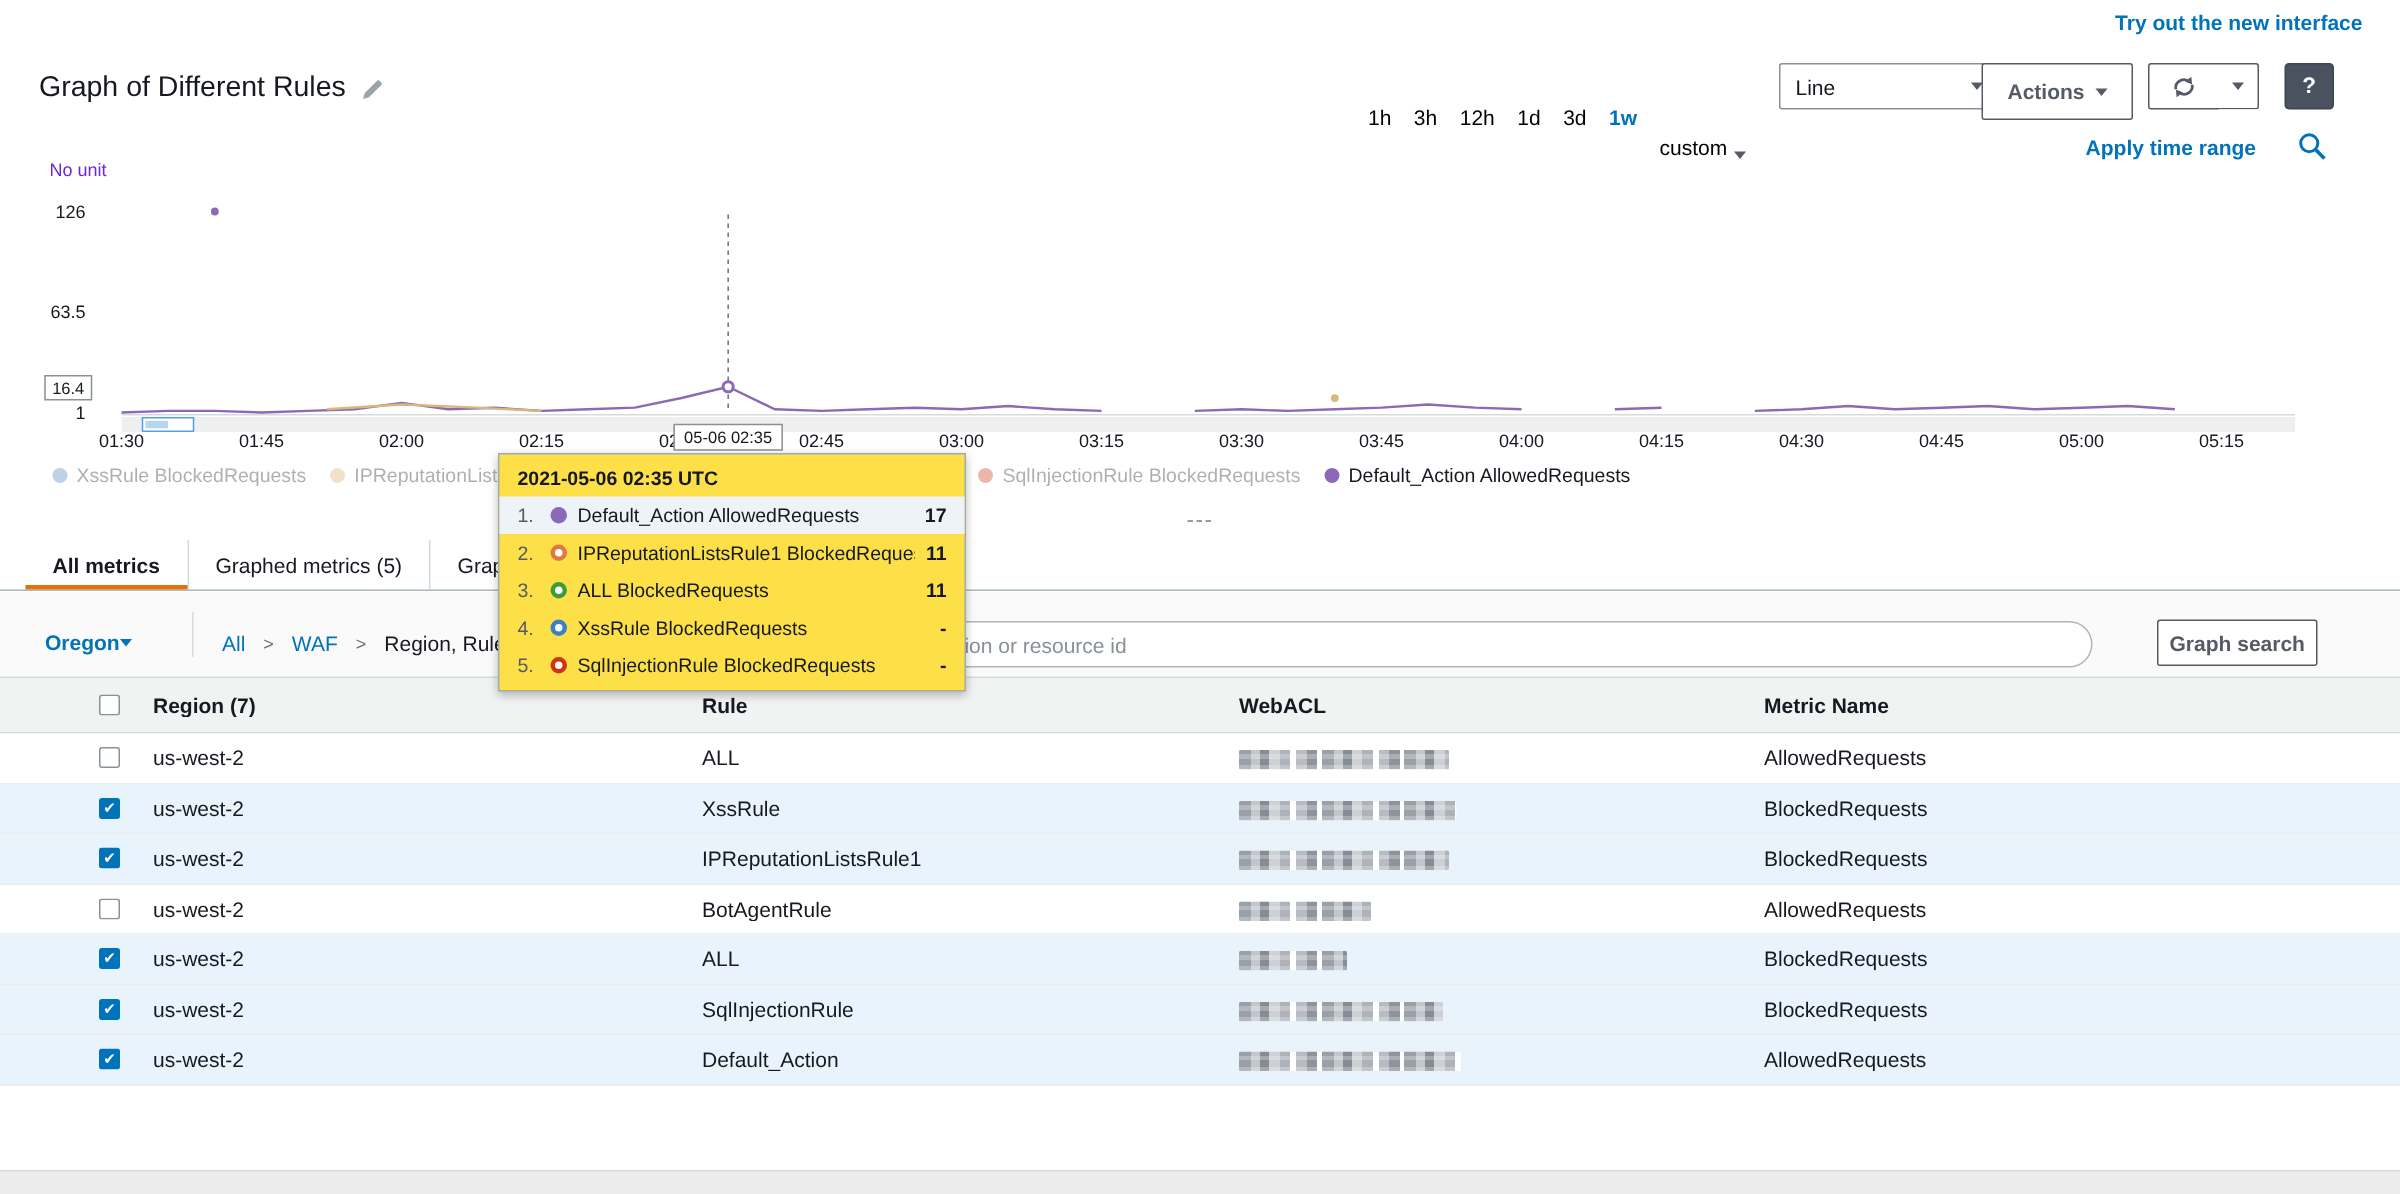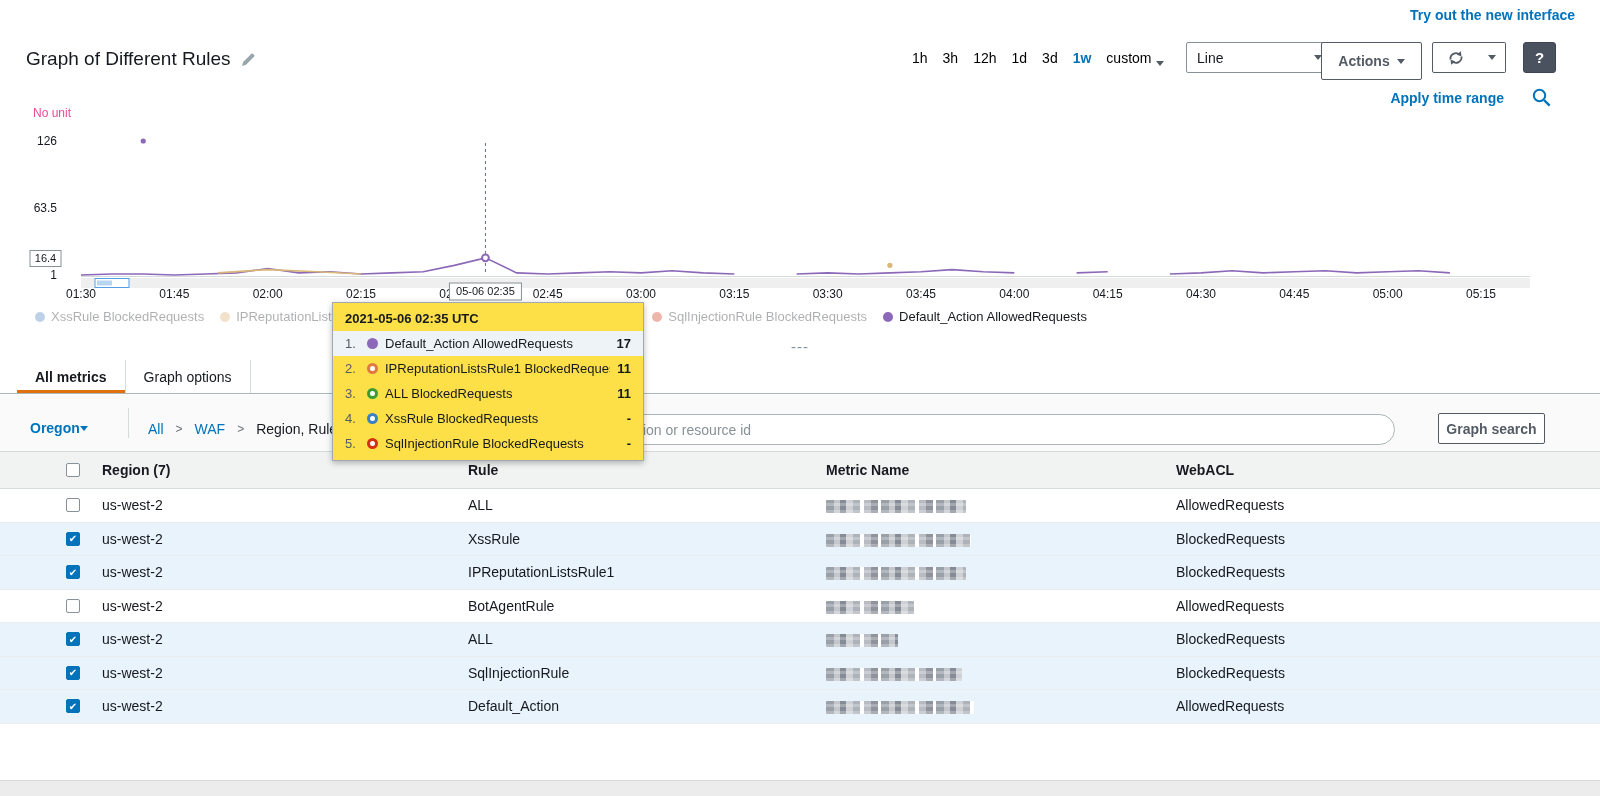--- a/index.html
+++ b/index.html
@@ -13,35 +13,35 @@
 
   .new-interface { position:absolute; top:7px; right:25px; color:#0073bb; font-size:14px; font-weight:700; cursor:pointer; }
 
   .graph-title-wrap { position:absolute; top:48px; left:26px; display:flex; align-items:center; gap:10px;text-align:center; }
   .graph-title { font-size:19px; color:#16191f; }
   .edit-icon { cursor:pointer; display:inline-flex; }
 
   .time-ranges { position:absolute; top:50px; left:912px; display:flex; gap:15px; font-size:14px; align-items:center; }
   .trange { cursor:pointer; color:#000000; }
   .trange.active { color:#0073bb; font-weight:700; }
-  .trange.custom { display:inline-flex; align-items:flex-end; gap:5px; }
+  .trange.custom { display:inline-flex; align-items:flex-end; gap:5px;margin-top:40px; }
 
   .caret { width:0; height:0; border-left:4px solid transparent; border-right:4px solid transparent; border-top:5px solid #545b64; display:inline-block; }
   .caret.blue { border-top-color:#0073bb; }
 
   .select-line { position:absolute; top:42px; left:1186px; width:147px; height:31px; border:1px solid #879196; border-radius:2px; background:#fff; display:flex; align-items:center; justify-content:space-between; padding:0 10px; font-size:14px; cursor:pointer; }
   .actions-btn { position:absolute; top:42px; left:1321px; width:101px; height:38px; border:1px solid #545b64; border-radius:2px; color:#545b64; font-weight:700; font-size:14px; display:flex; align-items:center; justify-content:center; gap:7px; }
   .refresh-btn { position:absolute; top:42px; left:1432px; width:47px; height:31px; border:1px solid #545b64; border-radius:2px 0 0 2px; display:flex; align-items:center; justify-content:center; }
   .refresh-caret { position:absolute; top:42px; left:1478px; width:28px; height:31px; border:1px solid #545b64; border-left:none; border-radius:0 2px 2px 0; display:flex; align-items:center; justify-content:center; }
   .help-btn { position:absolute; top:42px; left:1523px; width:33px; height:31px; border:1px solid #3d4653; border-radius:3px; background:#4a5260; color:#fff; font-weight:700; font-size:15px; display:flex; align-items:center; justify-content:center; }
 
   .apply-range { position:absolute; top:90px; right:96px; color:#0073bb; font-size:14px; font-weight:700; cursor:pointer; }
   .zoom-icon { position:absolute; top:87px; left:1531px; cursor:pointer; display:inline-flex; }
 
-  .no-unit { position:absolute; top:106px; left:33px; font-size:12px; color:#ec4899;text-align:center; }
+  .no-unit { position:absolute; top:106px; left:33px; font-size:12px; color:#6d28d9;text-align:center; }
   #chart-svg { position:absolute; top:123px; left:0; width:1600px; height:186px; }
 
   .legend { position:absolute; top:309px; left:35px; display:flex; gap:16px; font-size:13px; align-items:center; }
   .legend-item { display:inline-flex; align-items:center; gap:6px; cursor:pointer; white-space:nowrap; }
   .legend-item.dim { opacity:.35; }
   .legend-dot { width:10px; height:10px; border-radius:50%; display:inline-block; }
 
   .resize-handle { position:absolute; top:338px; left:0; width:100%; text-align:center; color:#879196; font-size:15px; letter-spacing:1px; cursor:row-resize; }
 
   .tooltip { position:absolute; top:302px; left:332px; width:312px; background:#fde047; border:1px solid #a2a9b0; box-shadow:0 2px 6px rgba(0,0,0,.28); z-index:20; font-size:13px; padding-bottom:4px; }
@@ -211,20 +211,23 @@
       </span>
     </div>
 
   <div class="resize-handle">---</div>
 
   <div class="tabs-row">
       <div class="tab active">
         <span>All metrics</span>
       </div>
       <div class="tab">
+        <span>Graphed metrics (5)</span>
+      </div>
+      <div class="tab">
         <span>Graph options</span>
       </div>
     </div>
 
   <div class="filter-row"></div>
   <div class="region-selector">
     <span>Oregon</span>
     <span class="caret blue"></span>
   </div>
   <div class="vsep"></div>
@@ -238,22 +241,22 @@
   <input class="search-input" type="text" placeholder="Search for any metric, dimension or resource id" style="">
   <button class="graph-search-btn">Graph search</button>
 
   <div class="table">
     <div class="thead">
       <div class="cell cell-check">
         <span class="cb"></span>
       </div>
       <div class="cell">Region (7)</div>
       <div class="cell">Rule</div>
+      <div class="cell">WebACL</div>
       <div class="cell">Metric Name</div>
-      <div class="cell">WebACL</div>
     </div>
     <div>
         <div class="trow">
           <div class="cell cell-check">
             <span class="cb"></span>
           </div>
           <div class="cell">us-west-2</div>
           <div class="cell">ALL</div>
           <div class="cell"><span class="redacted" style="width: 140px;"></span></div>
           <div class="cell">AllowedRequests</div>

